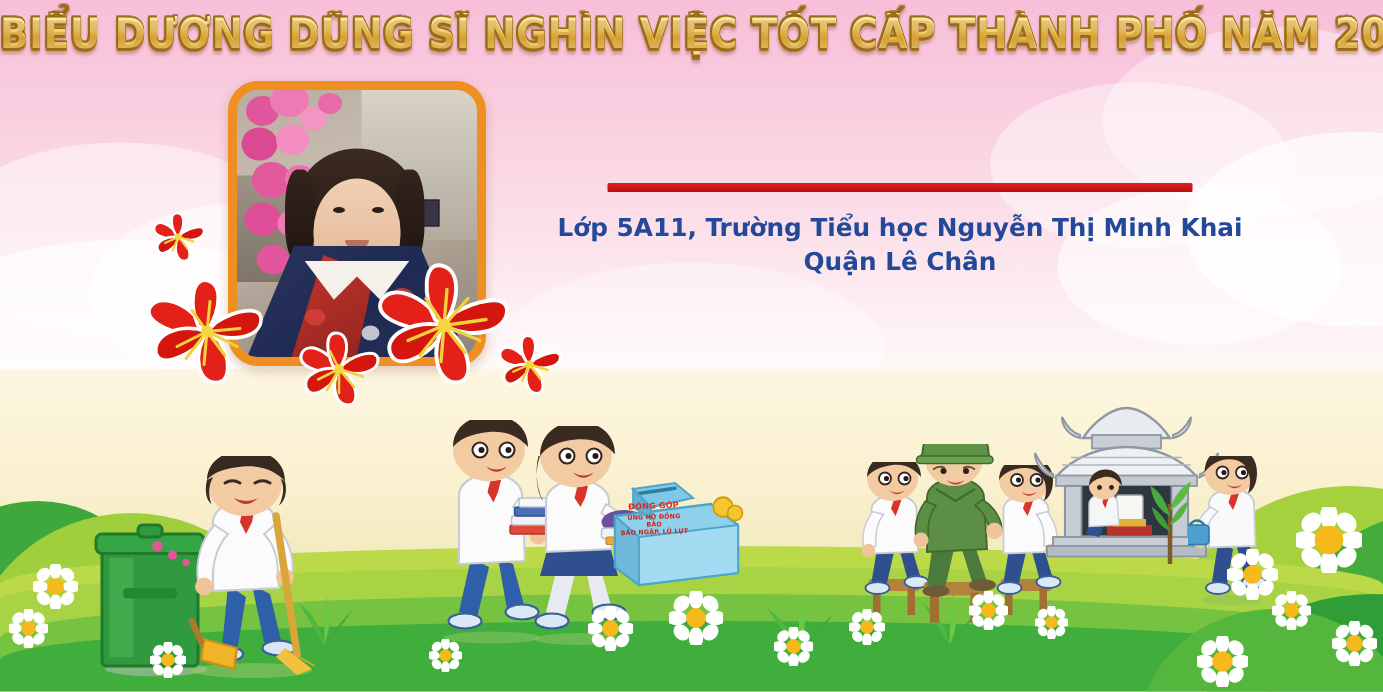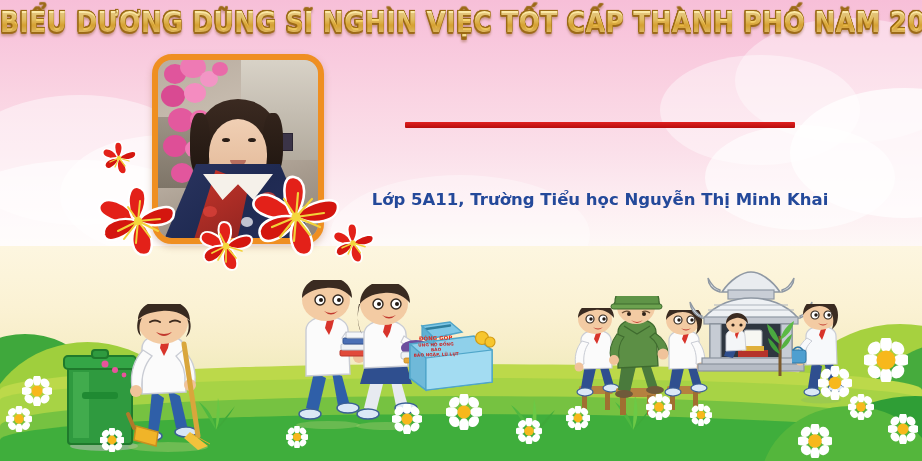--- a/index.html
+++ b/index.html
@@ -113,21 +113,21 @@
   .rule{
     position:absolute;left:405px;top:122px;width:390px;height:6px;
     background:linear-gradient(180deg,#e02020,#b70d0d);
     border-radius:1px;z-index:30;
   }
   .sub{
     position:absolute;left:350px;top:140px;width:500px;
     text-align:center;
     font-family:"DejaVu Sans", sans-serif;
     font-weight:bold;font-size:16.5px;line-height:1.42;
-    color:#24499a;z-index:30;margin-top:48px;
+    color:#24499a;z-index:30;
   }
 
   
   .scene{position:absolute;left:0;bottom:0;width:922px;height:215px;overflow:hidden;}
   .sky-low{position:absolute;left:0;top:0;width:100%;height:100%;
     background:linear-gradient(to bottom,#fdf6e0 0%,#fbf2d4 28%,#f7eec9 46%,#f2ecc0 56%);}
   .hill{position:absolute;border-radius:50% 50% 0 0 / 100% 100% 0 0;}
   .grass-band{position:absolute;left:0;width:100%;}
 
   .daisy{position:absolute;}
@@ -860,15 +860,16 @@
           <path d="M19 17 L25 25"></path>
           <path d="M19 17 L29 20"></path>
       </g>
       <circle cx="19" cy="17" r="2.2" fill="#f4d83d"></circle>
     </svg>
   </div>
 
   <div class="rule"></div>
   <div class="sub">
     <div>Lớp 5A11, Trường Tiểu học Nguyễn Thị Minh Khai</div>
+    <div>Quận Lê Chân</div>
   </div>
 
 </div>
 
 </body></html>

